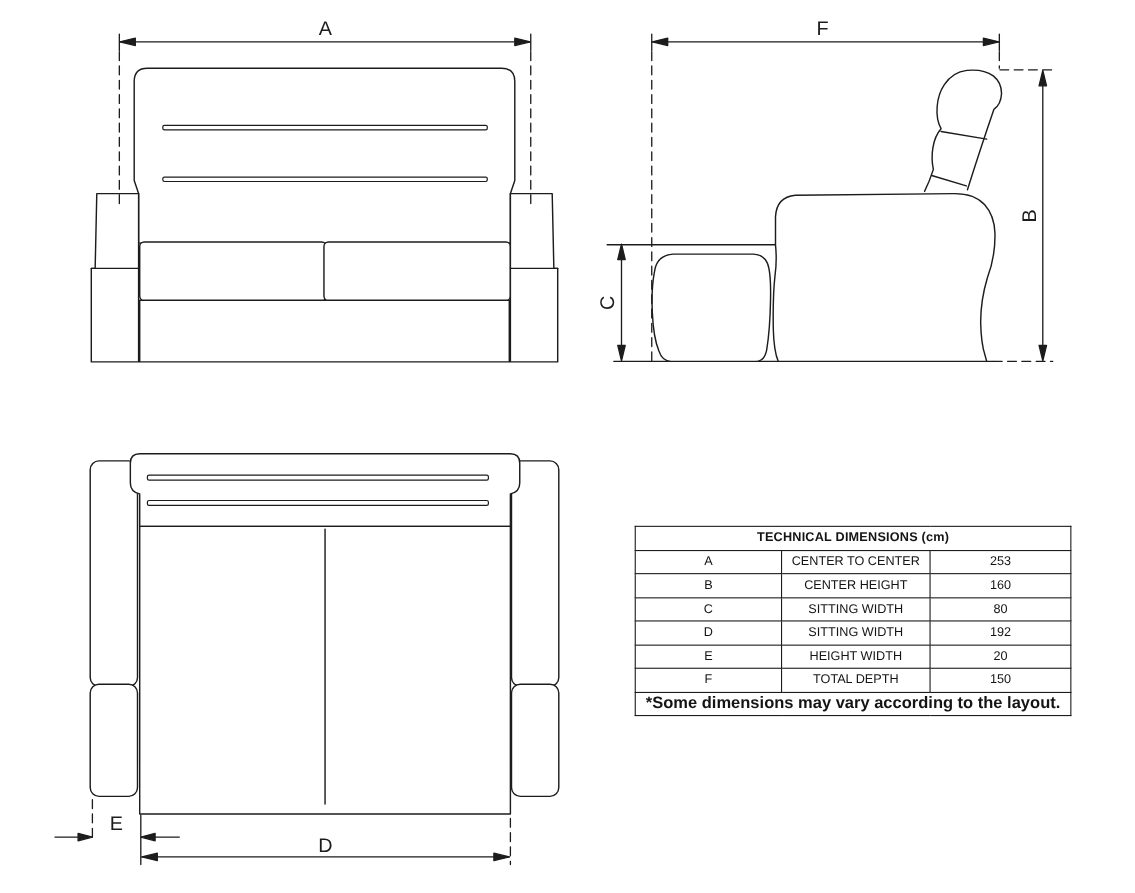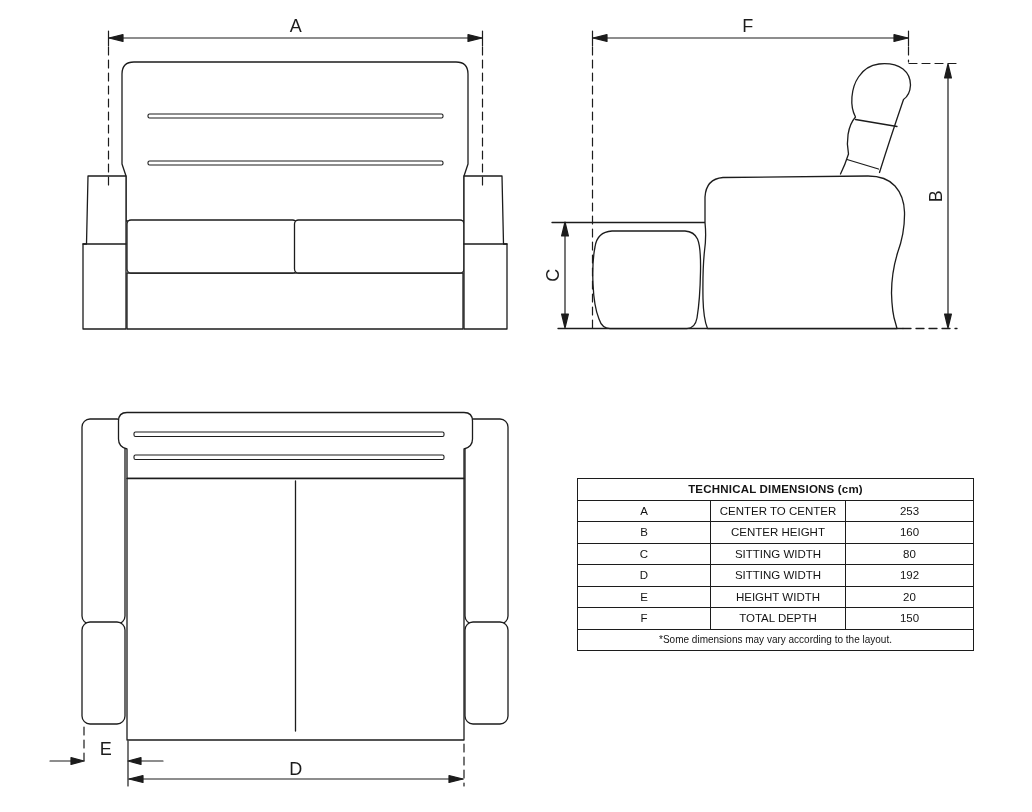--- a/index.html
+++ b/index.html
@@ -32,21 +32,21 @@
   }
   table.dims td{
     border:1.5px solid #1c1c1c;
     text-align:center;
     vertical-align:middle;
     height:20.5px;
     padding:0 2px;
     overflow:hidden;
   }
   table.dims td.title{font-weight:600;letter-spacing:.2px;}
-  table.dims td.foot{font-size:10px;}
+  table.dims td.foot{font-size:15px;font-weight:bold;}
   col.c1{width:133px;} col.c2{width:135px;} col.c3{width:128px;}
 </style>
 </head>
 <body>
 
 <div class="canvas">
 
   <svg class="drawing" width="1032" height="812" viewBox="0 0 1032 812" fill="none" stroke="#1c1c1c" stroke-width="1.3" stroke-linecap="round" stroke-linejoin="round">
 
     <g>

